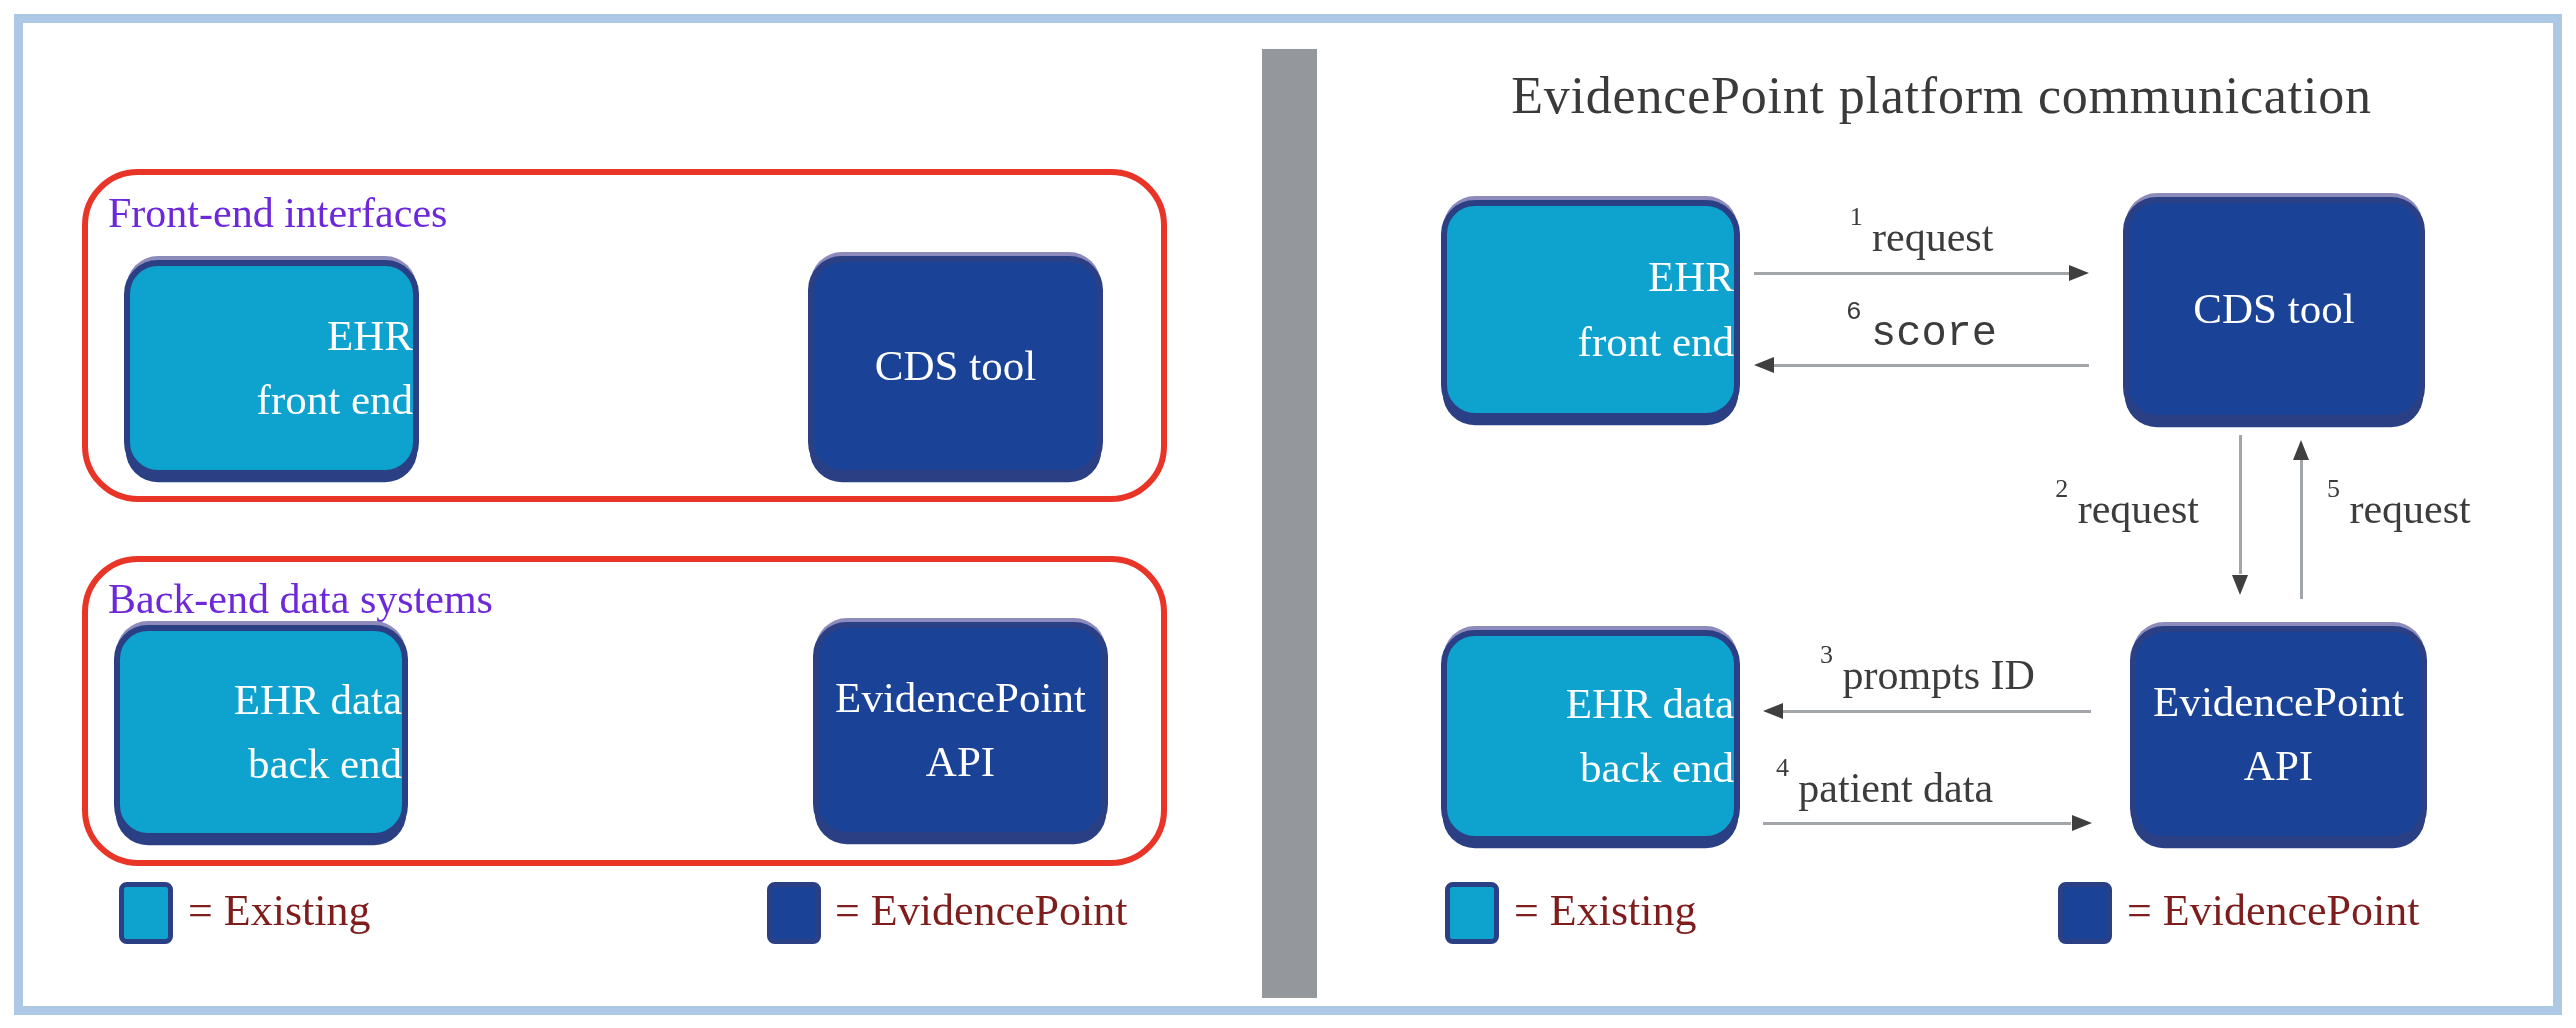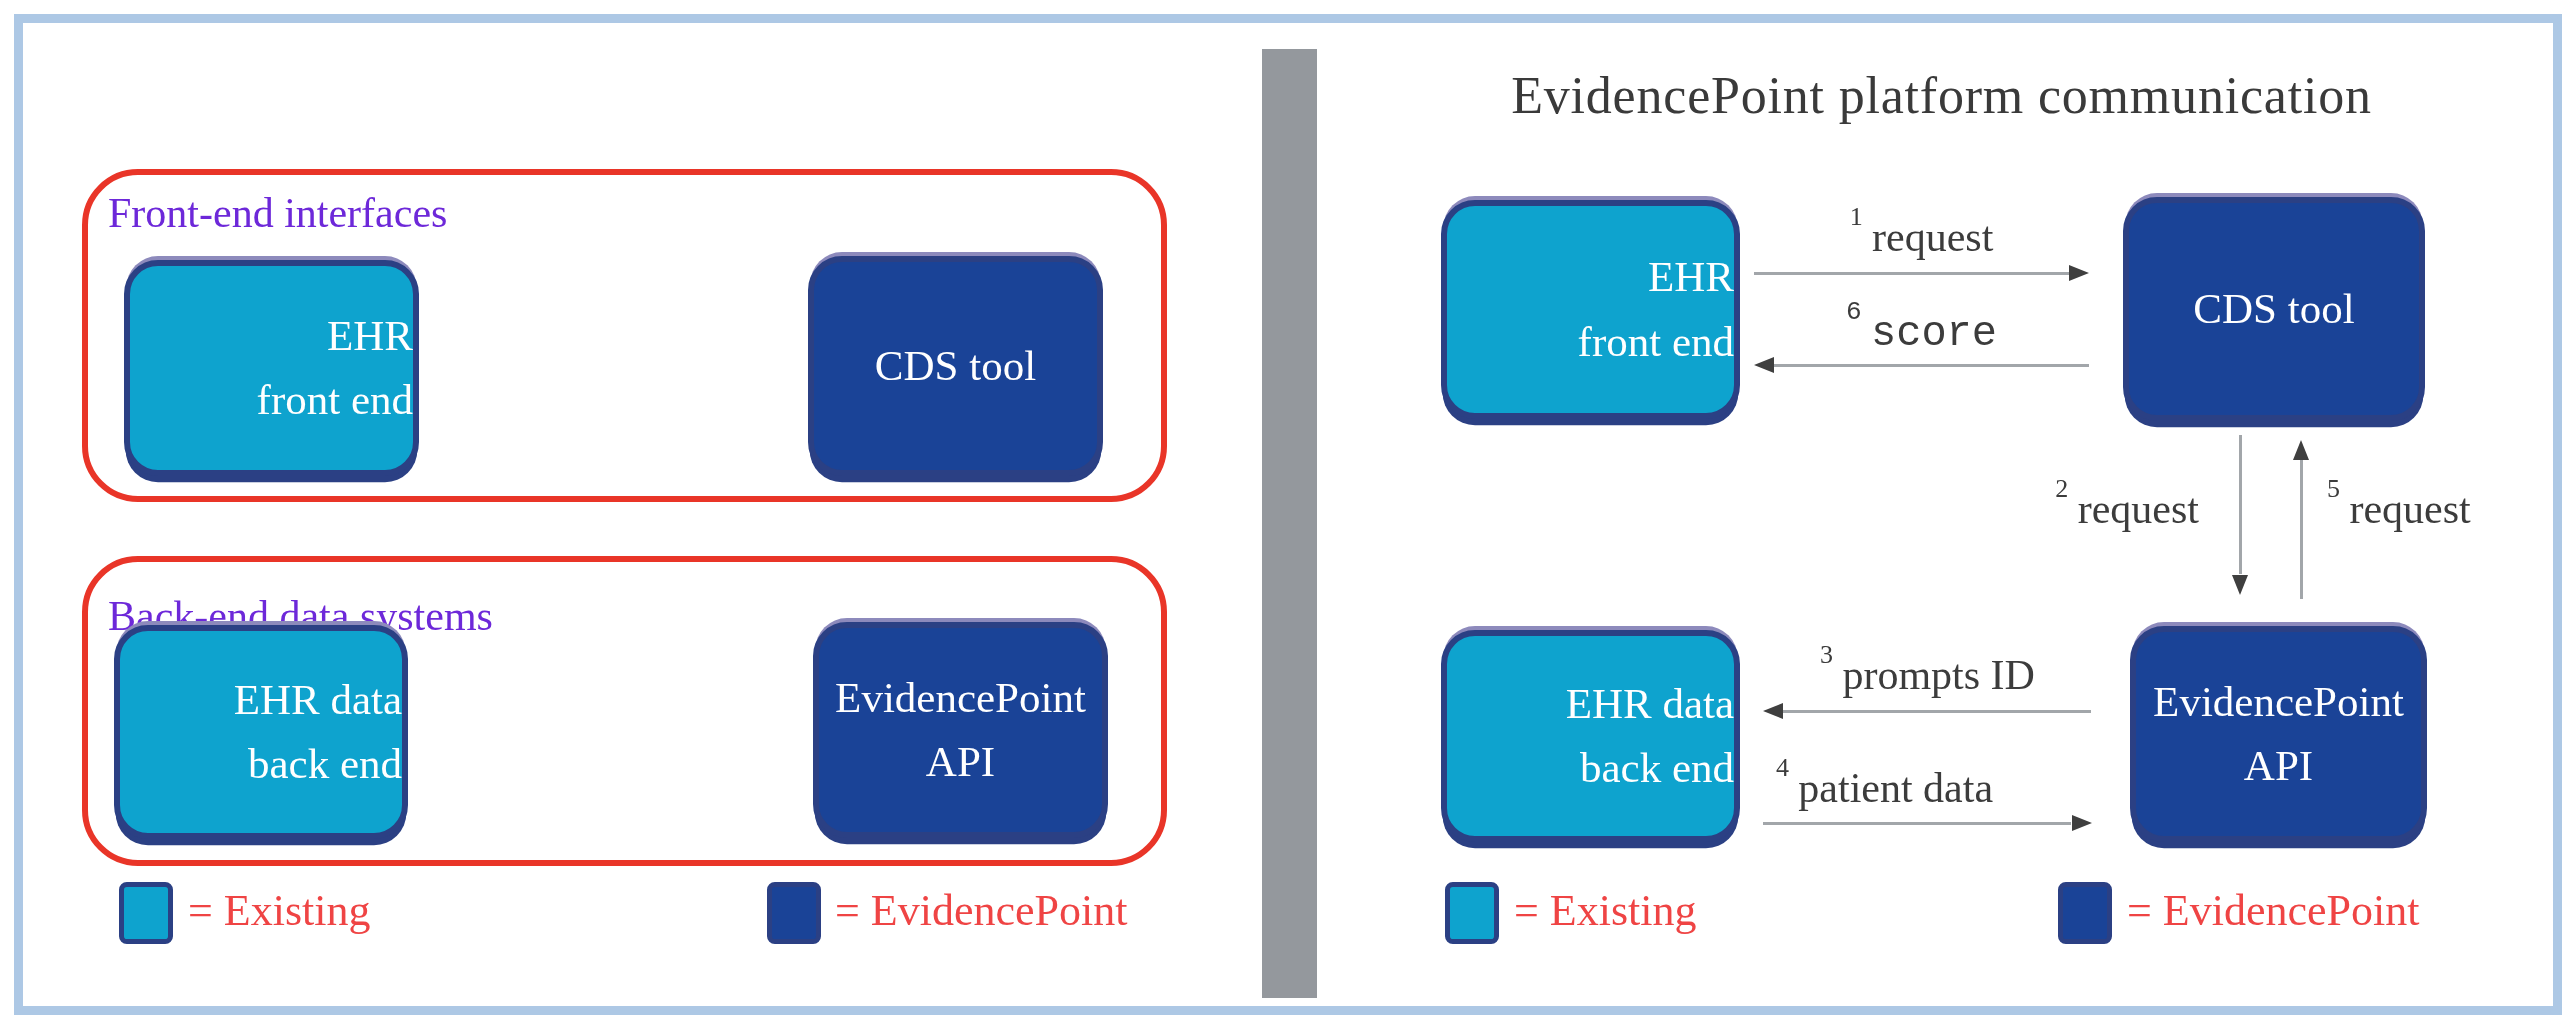--- a/index.html
+++ b/index.html
@@ -68,21 +68,21 @@
     border-left:8.6px solid transparent;border-right:8.6px solid transparent;
     border-bottom:20.4px solid var(--arrow-head);
   }
   .swatch{
     position:absolute;width:44px;height:52px;border:5.5px solid var(--outline-navy);
     border-radius:7.8px;
   }
   .swatch.existing{background:var(--existing-fill);}
   .swatch.ep{background:var(--ep-fill);}
   .legend-label{
-    position:absolute;font-size:44px;color:#ef4444;white-space:nowrap;
+    position:absolute;font-size:44px;color:#7f1d1d;white-space:nowrap;
   }
 </style>
 </head>
 <body>
 
 <div class="canvas">
 
   <div class="frame"></div>
   <div class="divider"></div>
 
@@ -94,21 +94,21 @@
     <span>EHR</span>
     <span>front end</span>
   </div>
 
   <div class="box ep" style="left:808px;top:256px;width:283px;height:208px;">
     <span>CDS tool</span>
     <span></span>
   </div>
 
   <div class="redgroup" style="left:82px;top:556px;width:1073px;height:298px;"></div>
-  <div class="group-label" style="left:108px;top:575px;margin-top:17px;">Back-end data systems</div>
+  <div class="group-label" style="left:108px;top:575px;">Back-end data systems</div>
 
   <div class="box existing" style="left:114px;top:625px;width:282px;height:202px;">
     <span>EHR data</span>
     <span>back end</span>
   </div>
 
   <div class="box ep" style="left:813px;top:622px;width:283px;height:204px;">
     <span>EvidencePoint</span>
     <span>API</span>
   </div>

